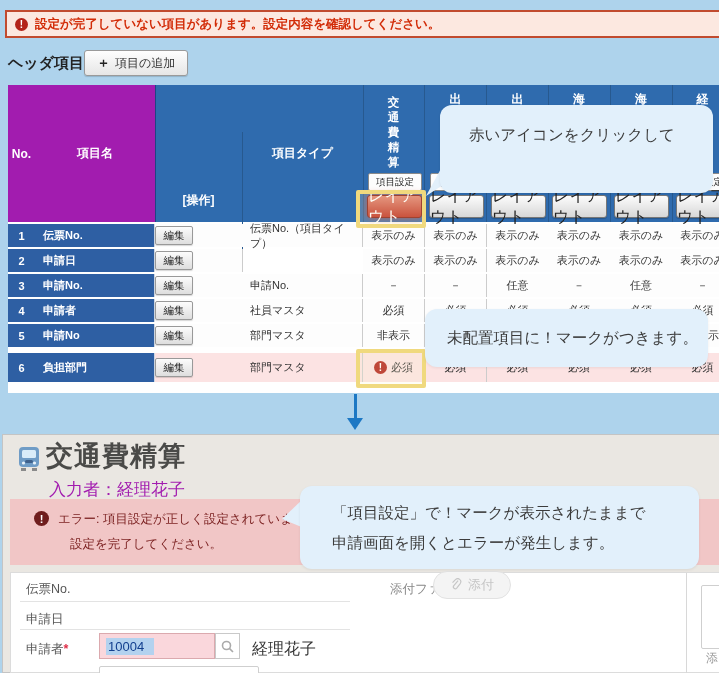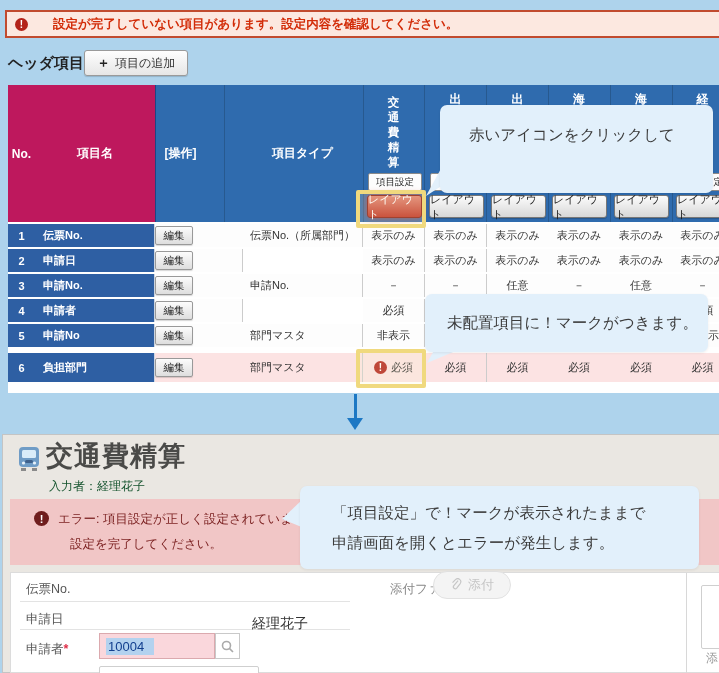--- a/index.html
+++ b/index.html
@@ -15,51 +15,51 @@
   .top-alert{
     left:5px;top:10px;right:-4px;height:24px;
     background:#fce8e0;border:2px solid #c14b2f;
     display:flex;align-items:center;padding-left:8px;
   }
   .alert-dot{
     width:13px;height:13px;border-radius:50%;background:#b3231a;color:#fff;
     font-size:10px;font-weight:bold;display:inline-flex;align-items:center;justify-content:center;
     flex:0 0 13px;
   }
-  .top-alert .msg{margin-left:25px;color:#d22c08;font-weight:bold;font-size:12.5px;}
+  .top-alert .msg{margin-left:7px;color:#d22c08;font-weight:bold;font-size:12.5px;}
 
   
   .sec-title{left:8px;top:54px;font-size:15px;font-weight:bold;color:#222;}
   .add-btn{
     left:84px;top:50px;height:24px;padding:0 12px;
     background:linear-gradient(#fefefe,#e6e6e6);
     border:1px solid #9a9a9a;border-radius:3px;
     display:inline-flex;align-items:center;font-size:12px;color:#333;
     box-shadow:0 1px 1px rgba(0,0,0,.15);
   }
   .add-btn .plus{font-weight:bold;font-size:13px;margin-right:5px;color:#222;}
 
   
   .tbl{left:8px;top:85px;width:711px;height:308px;background:#fff;overflow:hidden;}
   .thead{position:absolute;left:0;top:0;width:711px;height:137px;background:#2f6bae;}
   .hc{position:absolute;top:0;height:137px;display:flex;align-items:center;justify-content:center;
       color:#fff;font-weight:bold;font-size:12px;}
-  .hc-dark{background:#be185d;border-right:1px solid #1e4584;}
+  .hc-dark{background:#a21caf;border-right:1px solid #1e4584;}
   .hc-mid{border-right:1px solid #27598f;}
   .stcol{position:absolute;top:0;height:137px;border-right:1px solid #27598f;}
   .vlabel{position:absolute;left:50%;transform:translateX(-50%);top:10px;width:15px;
       color:#fff;font-weight:bold;font-size:11.5px;line-height:15px;text-align:center;
       word-break:break-all;overflow-wrap:anywhere;}
   .schar{position:absolute;left:0;right:0;top:6px;text-align:center;color:#fff;font-weight:bold;font-size:12px;}
   .cfg-btn{position:absolute;left:5px;top:88px;width:52px;height:16px;
       background:#fdfdfd;border:1px solid #8a8a8a;border-radius:2px;
       font-size:9.5px;color:#222;display:flex;align-items:center;justify-content:center;}
   .lay-btn{position:absolute;left:4px;top:110px;width:53px;height:21px;
       background:linear-gradient(#fcfcfc,#d7d7d7);border:1px solid #777;border-radius:3px;
-      font-size:11px;color:#222;display:flex;align-items:center;justify-content:center;
+      font-size:16px;color:#222;display:flex;align-items:center;justify-content:center;
       box-shadow:0 1px 1px rgba(0,0,0,.2);}
   .lay-btn.red{
       background:linear-gradient(#e0826f,#c03020);border:1px solid #8c1c10;color:#fff;
       box-shadow:0 0 7px rgba(205,60,40,.85);}
 
   .trow{position:absolute;left:0;width:711px;height:23px;}
   .cell{position:absolute;top:0;height:100%;display:flex;align-items:center;font-size:11px;}
   .c-no{left:0;width:27px;background:#2e5fa3;color:#fff;font-weight:bold;justify-content:center;}
   .c-name{left:27px;width:120px;background:#2e5fa3;color:#fff;font-weight:bold;padding-left:8px;box-sizing:border-box;border-right:1px solid #cfd8e4;}
   .c-op{left:147px;width:87px;background:#fdfdfd;justify-content:flex-start;border-right:1px solid #ccc;}
@@ -69,50 +69,50 @@
   .edit-btn{width:36px;height:17px;background:linear-gradient(#fcfcfc,#dedede);
       border:1px solid #999;border-radius:2px;font-size:10.5px;color:#222;
       display:flex;align-items:center;justify-content:center;box-shadow:0 1px 1px rgba(0,0,0,.15);}
   .err-dot{width:13px;height:13px;border-radius:50%;background:#b3231a;color:#fff;font-size:10px;
       font-weight:bold;display:inline-flex;align-items:center;justify-content:center;margin-right:4px;}
 
   
   .ybox{border:4px solid #f0d97e;border-radius:2px;background:rgba(252,244,197,0.18);z-index:40;}
 
   
-  .bubble{background:#e2f0fb;border-radius:7px;z-index:50;color:#3c3c3c;font-size:15.5px;
+  .bubble{background:#e2f0fb;border-radius:12px;z-index:50;color:#3c3c3c;font-size:15.5px;
       box-shadow:0 1px 3px rgba(0,0,0,.07);}
   .tailsvg{position:absolute;z-index:49;}
 
   
   .arrow-line{left:354px;top:394px;width:3px;height:25px;background:#1d78c4;}
   .arrow-head{left:347px;top:418px;width:0;height:0;border-left:8px solid transparent;
       border-right:8px solid transparent;border-top:12px solid #1d78c4;}
 
   
   .panel{left:2px;top:434px;right:-2px;height:239px;background:#eae7e2;border:1px solid #c4c4c4;box-sizing:border-box;}
   .panel-title{left:46px;top:438px;font-size:27px;font-weight:bold;color:#4a4a48;letter-spacing:1px;}
-  .panel-sub{left:49px;top:478px;font-size:12px;color:#14532d;}
+  .panel-sub{left:49px;top:478px;font-size:17px;color:#a21caf;}
 
   .err-bar{left:10px;top:499px;right:-2px;height:66px;background:#f1c6c6;}
   .err-bar .dot{position:absolute;left:24px;top:12px;width:15px;height:15px;border-radius:50%;
       background:#6f1d1d;color:#fff;font-size:11px;font-weight:bold;display:flex;align-items:center;justify-content:center;}
   .err-l1{position:absolute;left:48px;top:12px;font-size:12.5px;color:#7c2222;}
   .err-l2{position:absolute;left:60px;top:37px;font-size:12.5px;color:#7c2222;}
 
   .form-box{left:10px;top:572px;right:-2px;height:101px;background:#fff;border:1px solid #dcdcdc;box-sizing:border-box;}
   .fdiv{position:absolute;background:#e3e3e3;height:1px;}
   .flabel{position:absolute;font-size:12.5px;color:#555;}
   .req{color:#e0304a;font-weight:bold;}
   .pink-input{position:absolute;left:99px;top:633px;width:116px;height:26px;background:#fad7dc;
       border:1px solid #dba9ae;box-sizing:border-box;display:flex;align-items:center;padding-left:6px;}
   .pink-input .sel{background:#b3d2ef;color:#123f8e;font-size:13px;padding:1px 10px 1px 2px;}
   .mag-btn{position:absolute;left:215px;top:633px;width:25px;height:26px;background:#fff;
       border:1px solid #c9c9c9;box-sizing:border-box;display:flex;align-items:center;justify-content:center;}
-  .applicant-name{position:absolute;left:252px;top:615px;font-size:14px;color:#333;}
+  .applicant-name{position:absolute;left:252px;top:639px;font-size:16px;color:#333;}
   .next-input{position:absolute;left:99px;top:666px;width:158px;height:12px;background:#fff;
       border:1px solid #cfcfcf;border-radius:2px;}
   .attach-btn{position:absolute;left:433px;top:571px;width:78px;height:28px;border-radius:14px;
       background:#f4f4f4;border:1px solid #e2e2e2;box-sizing:border-box;color:#c6c6c6;font-size:13px;
       display:flex;align-items:center;justify-content:center;gap:5px;}
   .vsep{position:absolute;left:686px;top:573px;width:1px;height:100px;background:#d8d8d8;}
   .rfrag-box{position:absolute;left:701px;top:585px;width:24px;height:62px;background:#fff;
       border:1px solid #cfcfcf;border-radius:2px;}
   .rfrag-text{position:absolute;left:706px;top:650px;font-size:12px;color:#999;}
 </style>
@@ -127,21 +127,21 @@
 <div class="abs sec-title">ヘッダ項目</div>
 <div class="abs add-btn">
   <span class="plus">＋</span>
   <span>項目の追加</span>
 </div>
 
 <div class="abs tbl">
   <div class="thead">
     <div class="hc hc-dark" style="left:0;width:27px;">No.</div>
     <div class="hc hc-dark" style="left:27px;width:120px;">項目名</div>
-    <div class="hc hc-mid" style="left:129px;width:87px;">[操作]</div>
+    <div class="hc hc-mid" style="left:147px;width:87px;margin-top:47px;">[操作]</div>
     <div class="hc hc-mid" style="left:234px;width:121px;">項目タイプ</div>
 
     <div class="stcol" style="left:355px;width:61px;">
       <div class="vlabel">交通費精算</div>
       <div class="cfg-btn">項目設定</div>
       <div class="lay-btn red">レイアウト</div>
     </div>
     <div class="stcol" style="left:417px;width:61px;">
       <div class="schar">出</div>
       <div class="cfg-btn">項目設定</div>
@@ -168,21 +168,21 @@
       <div class="lay-btn">レイアウト</div>
     </div>
   </div>
 
   <div class="trow" style="top:139px;">
     <div class="cell c-no">1</div>
     <div class="cell c-name">伝票No.</div>
     <div class="cell c-op">
         <span class="edit-btn">編集</span>
       </div>
-    <div class="cell c-type">伝票No.（所属部門）</div>
+    <div class="cell c-type">伝票No.（項目タイプ）</div>
     <div class="cell c-st" style="left:355px;">表示のみ</div>
     <div class="cell c-st" style="left:417px;">表示のみ</div>
     <div class="cell c-st" style="left:479px;">表示のみ</div>
     <div class="cell c-st" style="left:540px;width:62px;">表示のみ</div>
     <div class="cell c-st" style="left:602px;width:62px;">表示のみ</div>
     <div class="cell c-st" style="left:664px;">表示のみ</div>
   </div>
 
   <div class="trow" style="top:164px;">
     <div class="cell c-no">2</div>
@@ -212,20 +212,21 @@
     <div class="cell c-st" style="left:602px;width:62px;">任意</div>
     <div class="cell c-st" style="left:664px;">－</div>
   </div>
 
   <div class="trow" style="top:214px;">
     <div class="cell c-no">4</div>
     <div class="cell c-name">申請者</div>
     <div class="cell c-op">
         <span class="edit-btn">編集</span>
       </div>
+    <div class="cell c-type">社員マスタ</div>
     <div class="cell c-st" style="left:355px;">必須</div>
     <div class="cell c-st" style="left:417px;">必須</div>
     <div class="cell c-st" style="left:479px;">必須</div>
     <div class="cell c-st" style="left:540px;width:62px;">必須</div>
     <div class="cell c-st" style="left:602px;width:62px;">必須</div>
     <div class="cell c-st" style="left:664px;">必須</div>
   </div>
 
   <div class="trow" style="top:239px;">
     <div class="cell c-no">5</div>
@@ -267,21 +268,21 @@
 <svg class="tailsvg" style="left:420px;top:160px;" width="60" height="42">
   <polygon points="6,36 23,5 54,5" fill="#e2f0fb"></polygon>
 </svg>
 <div class="abs bubble" style="left:440px;top:105px;width:273px;height:88px;padding:14px 0 0 29px;box-sizing:border-box;line-height:31px;">
   <div>赤いアイコンをクリックして</div>
 </div>
 
 <svg class="tailsvg" style="left:420px;top:340px;" width="60" height="28">
   <polygon points="7,23 17,5 50,5" fill="#e2f0fb"></polygon>
 </svg>
-<div class="abs bubble" style="left:425px;top:294px;width:283px;height:58px;display:flex;align-items:center;padding-left:22px;box-sizing:border-box;">
+<div class="abs bubble" style="left:425px;top:309px;width:283px;height:58px;display:flex;align-items:center;padding-left:22px;box-sizing:border-box;">
   <div>未配置項目に！マークがつきます。</div>
 </div>
 
 <div class="abs arrow-line"></div>
 <div class="abs arrow-head"></div>
 
 <div class="abs panel"></div>
 
 <svg class="abs" style="left:16px;top:444px;" width="26" height="30">
   <rect x="3" y="3" width="20" height="20" rx="4" fill="#6f9cc6"></rect>

